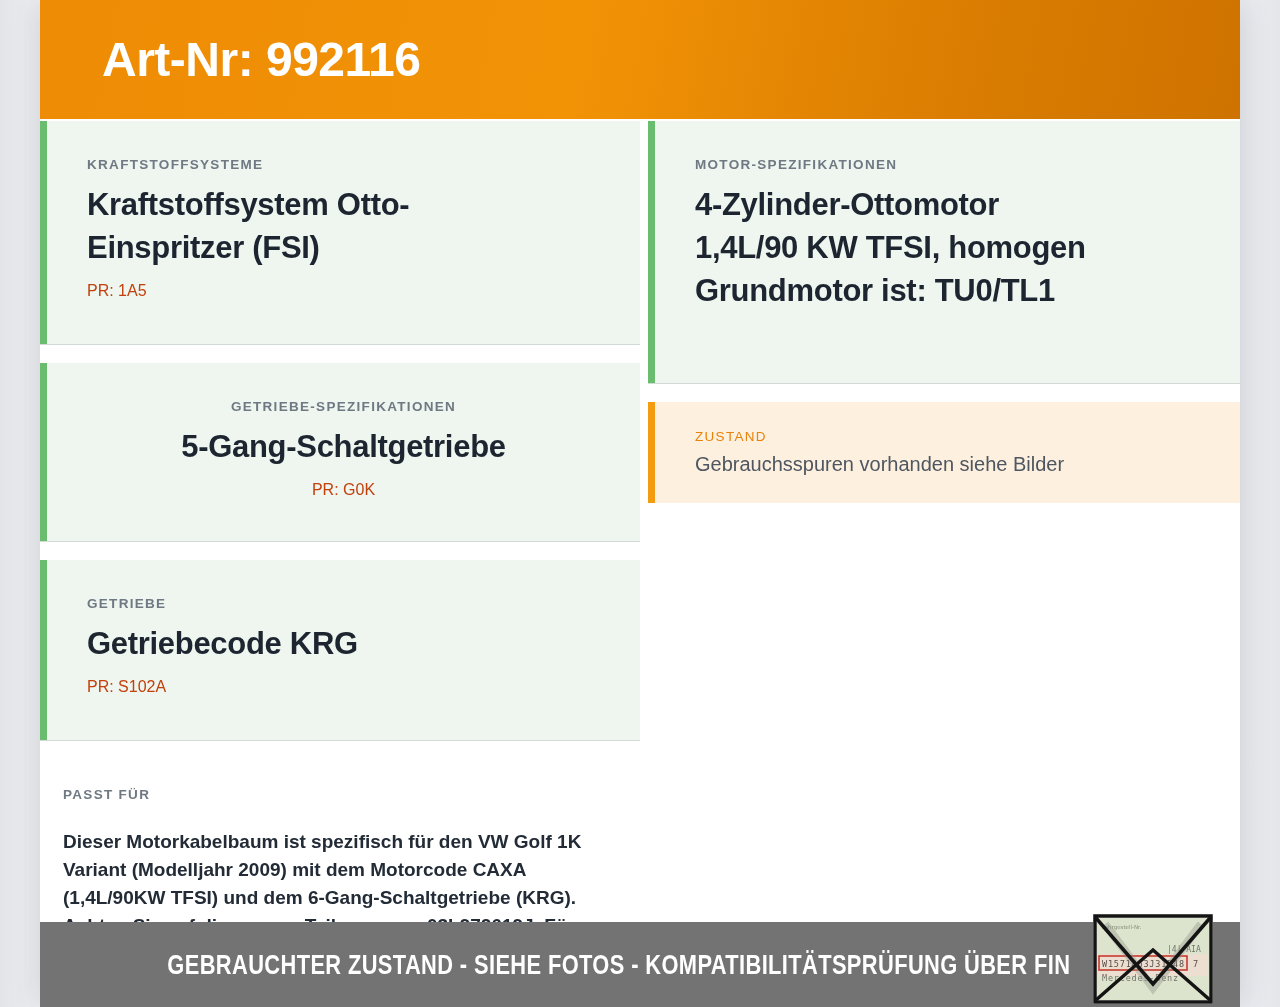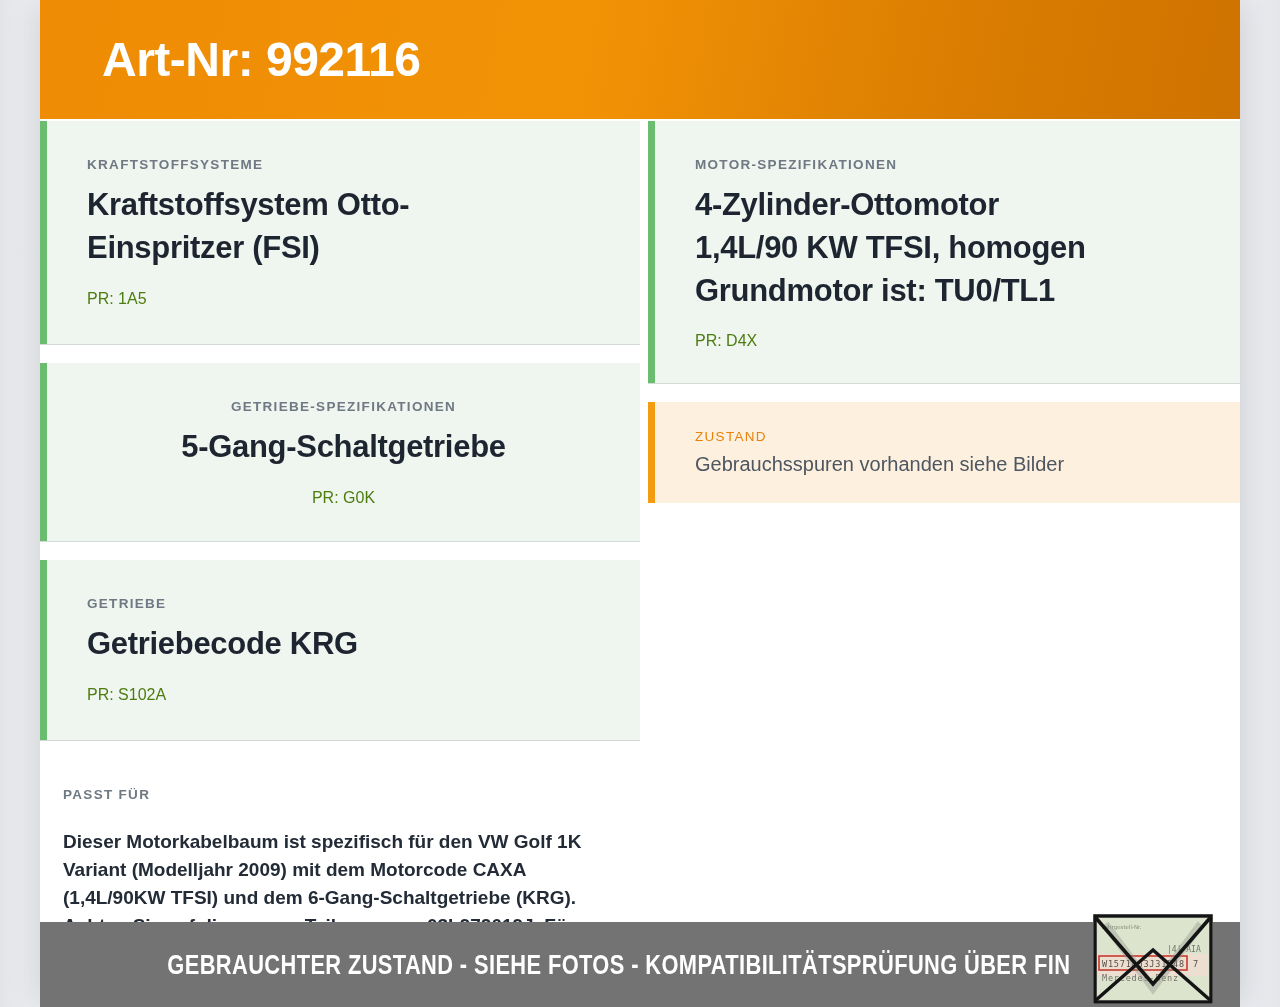--- a/index.html
+++ b/index.html
@@ -48,21 +48,21 @@
   .card-label {
     font-size: 13.5px; font-weight: 700; letter-spacing: 1.3px;
     color: #6f7983; text-transform: uppercase;
   }
   .card-title {
     margin-top: 12px;
     font-size: 31px; font-weight: 800; letter-spacing: -0.3px;
     color: #1d2530; line-height: 1.38;
     white-space: pre-line; max-width: 515px;
   }
-  .card-pr { margin-top: 20px; font-size: 16px; color: #4d7c0f; }
+  .card-pr { margin-top: 12px; font-size: 16px; color: #c2410c; }
 
   
   .zustand {
     background: #fdf0de;
     border-left: 7px solid #f39c12;
     padding: 27px 40px 20px 40px;
     min-height: 101px;
   }
   .zustand-label {
     font-size: 13.5px; font-weight: 400; letter-spacing: 1.3px; color: #e8820c;
@@ -137,21 +137,20 @@
 
     </div>
 
     <div class="col col-right">
 
       <div class="card h-r1">
         <div class="card-label">MOTOR-SPEZIFIKATIONEN</div>
         <div class="card-title">4-Zylinder-Ottomotor
 1,4L/90 KW TFSI, homogen
 Grundmotor ist: TU0/TL1</div>
-        <div class="card-pr">PR: D4X</div>
       </div>
 
 
       <div class="zustand">
         <div class="zustand-label">ZUSTAND</div>
         <div class="zustand-text">Gebrauchsspuren vorhanden siehe Bilder</div>
       </div>
 
       <div class="right-filler"></div>
 

